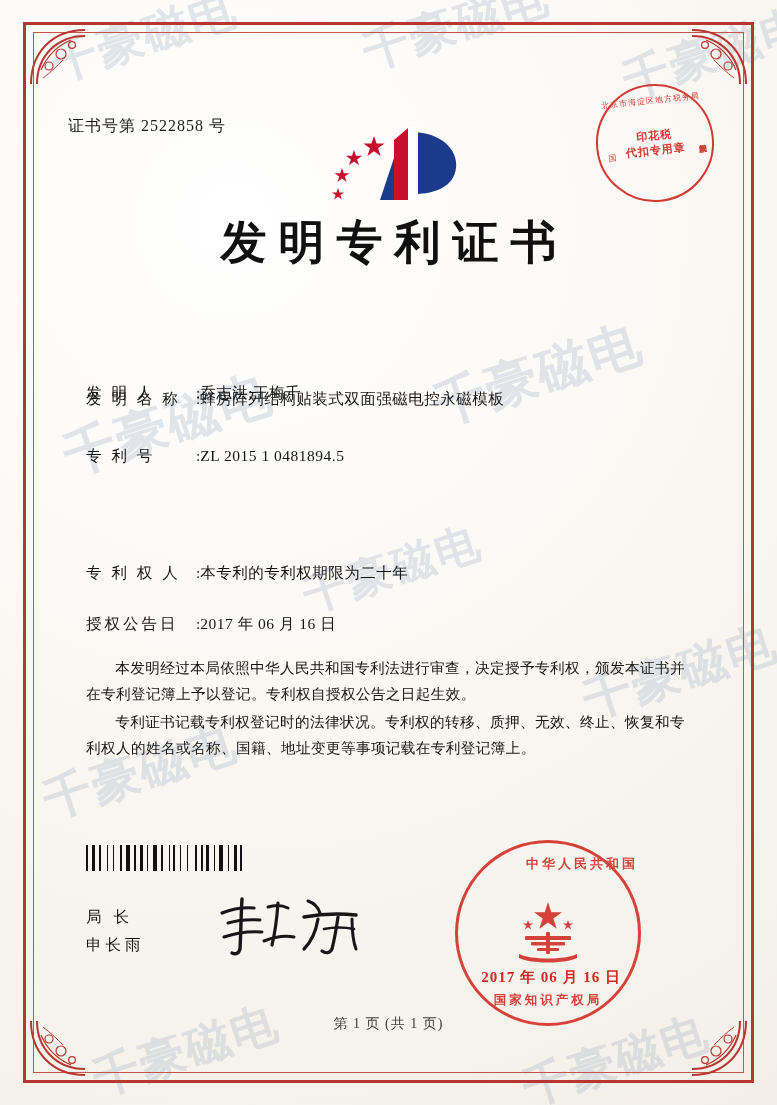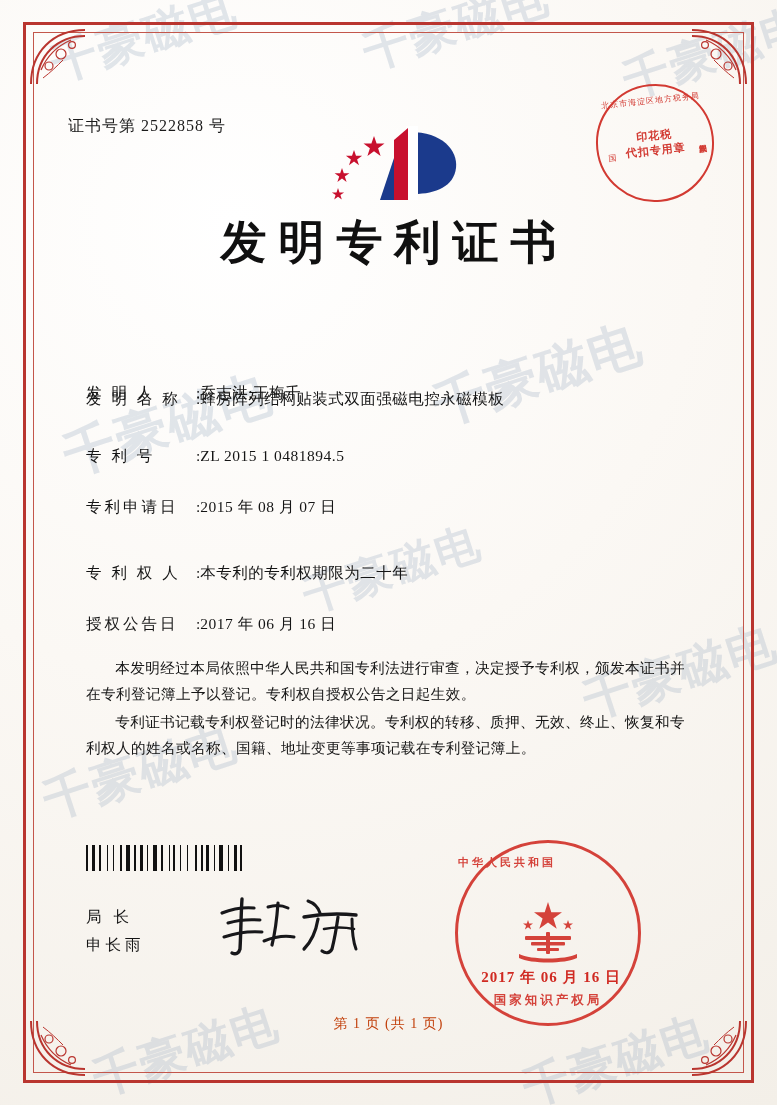--- a/index.html
+++ b/index.html
@@ -189,22 +189,22 @@
     left: 455px; top: 840px;
     width: 180px; height: 180px;
     border: 3px solid #d02a22;
     border-radius: 50%;
     color: #d02a22;
     opacity: 0.88;
   }
   #seal .seal-top {
     position: absolute;
     left: 0; right: 0; top: 12px;
-    text-align: left;
-    font-size: 11px;
+    text-align: right;
+    font-size: 13px;
     font-weight: bold;
     letter-spacing: 3px;
   }
   #seal .seal-bottom {
     position: absolute;
     left: 0; right: 0; bottom: 14px;
     text-align: center;
     font-size: 12.5px;
     font-weight: bold;
     letter-spacing: 3px;
@@ -247,21 +247,21 @@
     width: 180px; height: 66px;
     color: #17171a;
   }
 
   
   #page-footer {
     position: absolute;
     left: 0; right: 0; top: 1015px;
     text-align: center;
     font-size: 14px;
-    color: #c2410c;
+    color: #404040;
     letter-spacing: 1px;
   }
 </style>
 </head>
 <body>
 
 <div id="page">
   <div id="paper-bg"></div>
 
   <div id="watermark-layer">
@@ -360,23 +360,20 @@
   <div id="doc-title">发明专利证书</div>
 
   <div class="field" id="f-name">
     <span class="lbl">发 明 名 称</span><span>:</span><span class="val">蜂房阵列结构贴装式双面强磁电控永磁模板</span>
   </div>
   <div class="field" id="f-inv">
     <span class="lbl">发 明 人</span><span>:</span><span class="val">乔志洪;王梅千</span>
   </div>
   <div class="field" id="f-patno">
     <span class="lbl">专 利 号</span><span>:</span><span class="val">ZL 2015 1 0481894.5</span>
-  </div>
-  <div class="field" id="f-appdate">
-    <span class="lbl">专利申请日</span><span>:</span><span class="val">2015 年 08 月 07 日</span>
   </div>
   <div class="field" id="f-owner">
     <span class="lbl">专 利 权 人</span><span>:</span><span class="val">本专利的专利权期限为二十年</span>
   </div>
   <div class="field" id="f-grant">
     <span class="lbl">授权公告日</span><span>:</span><span class="val">2017 年 06 月 16 日</span>
   </div>
 
   <div id="body-text">
     <p>本发明经过本局依照中华人民共和国专利法进行审查，决定授予专利权，颁发本证书并在专利登记簿上予以登记。专利权自授权公告之日起生效。</p>

